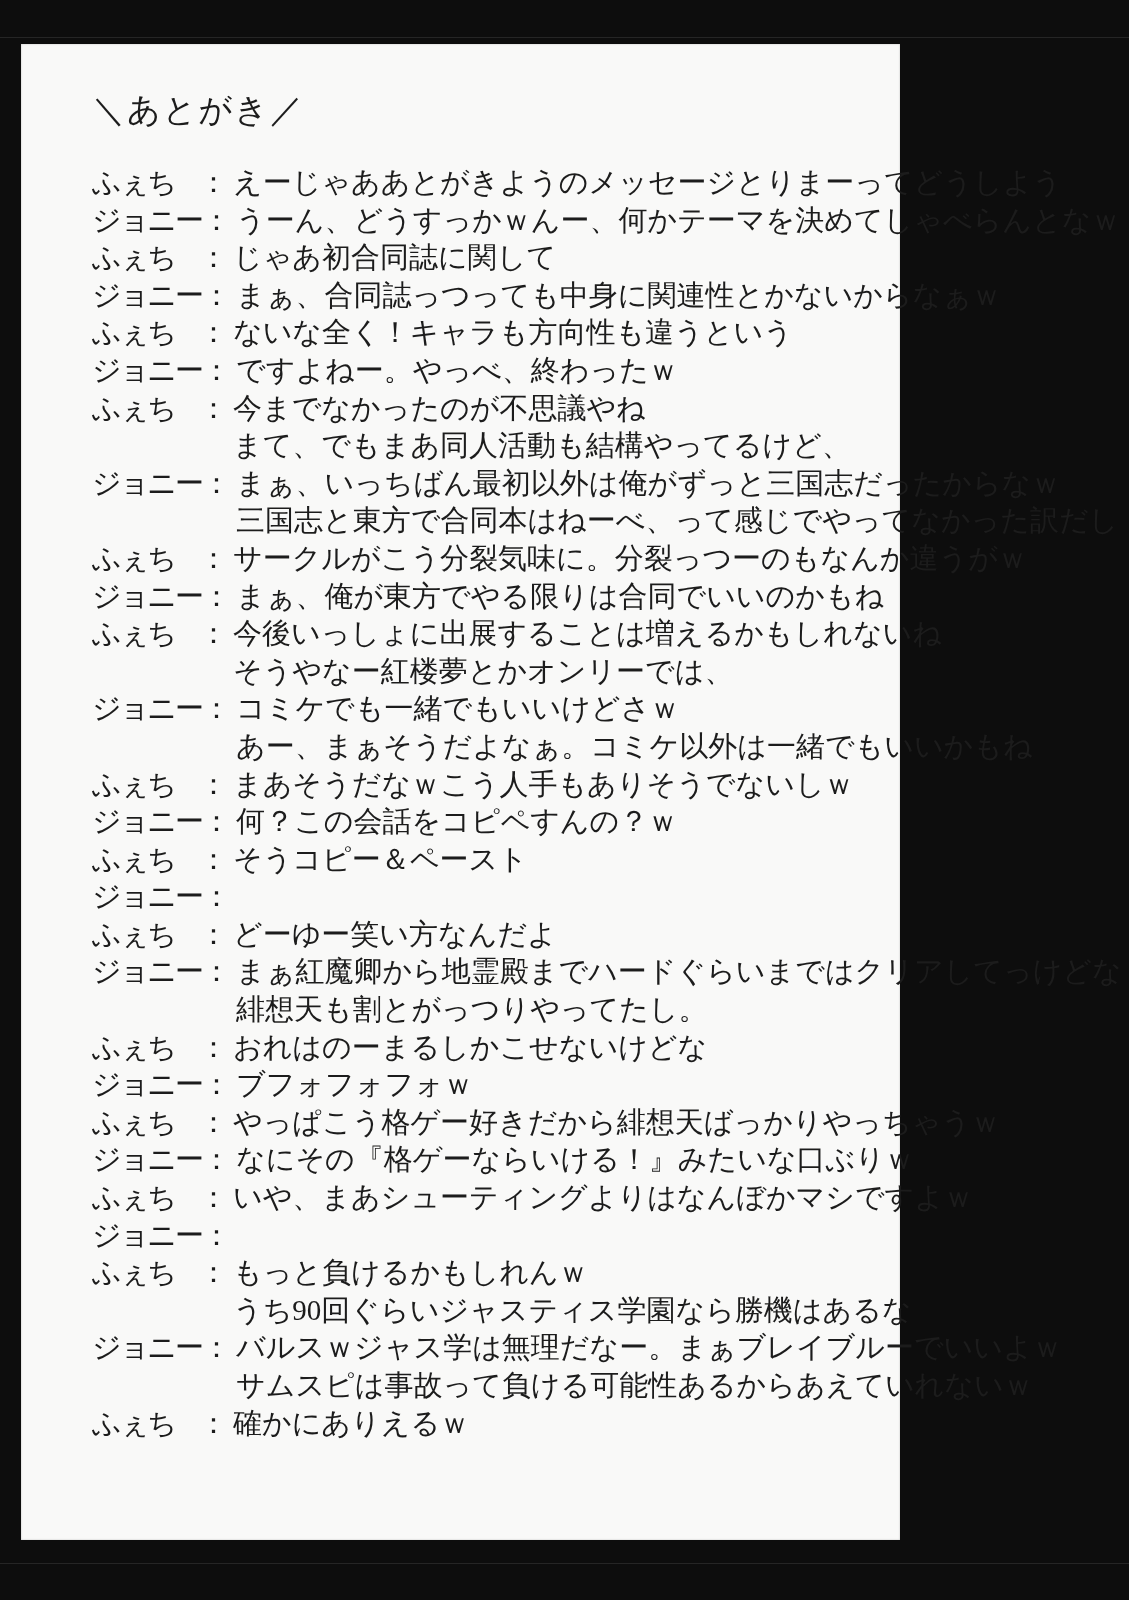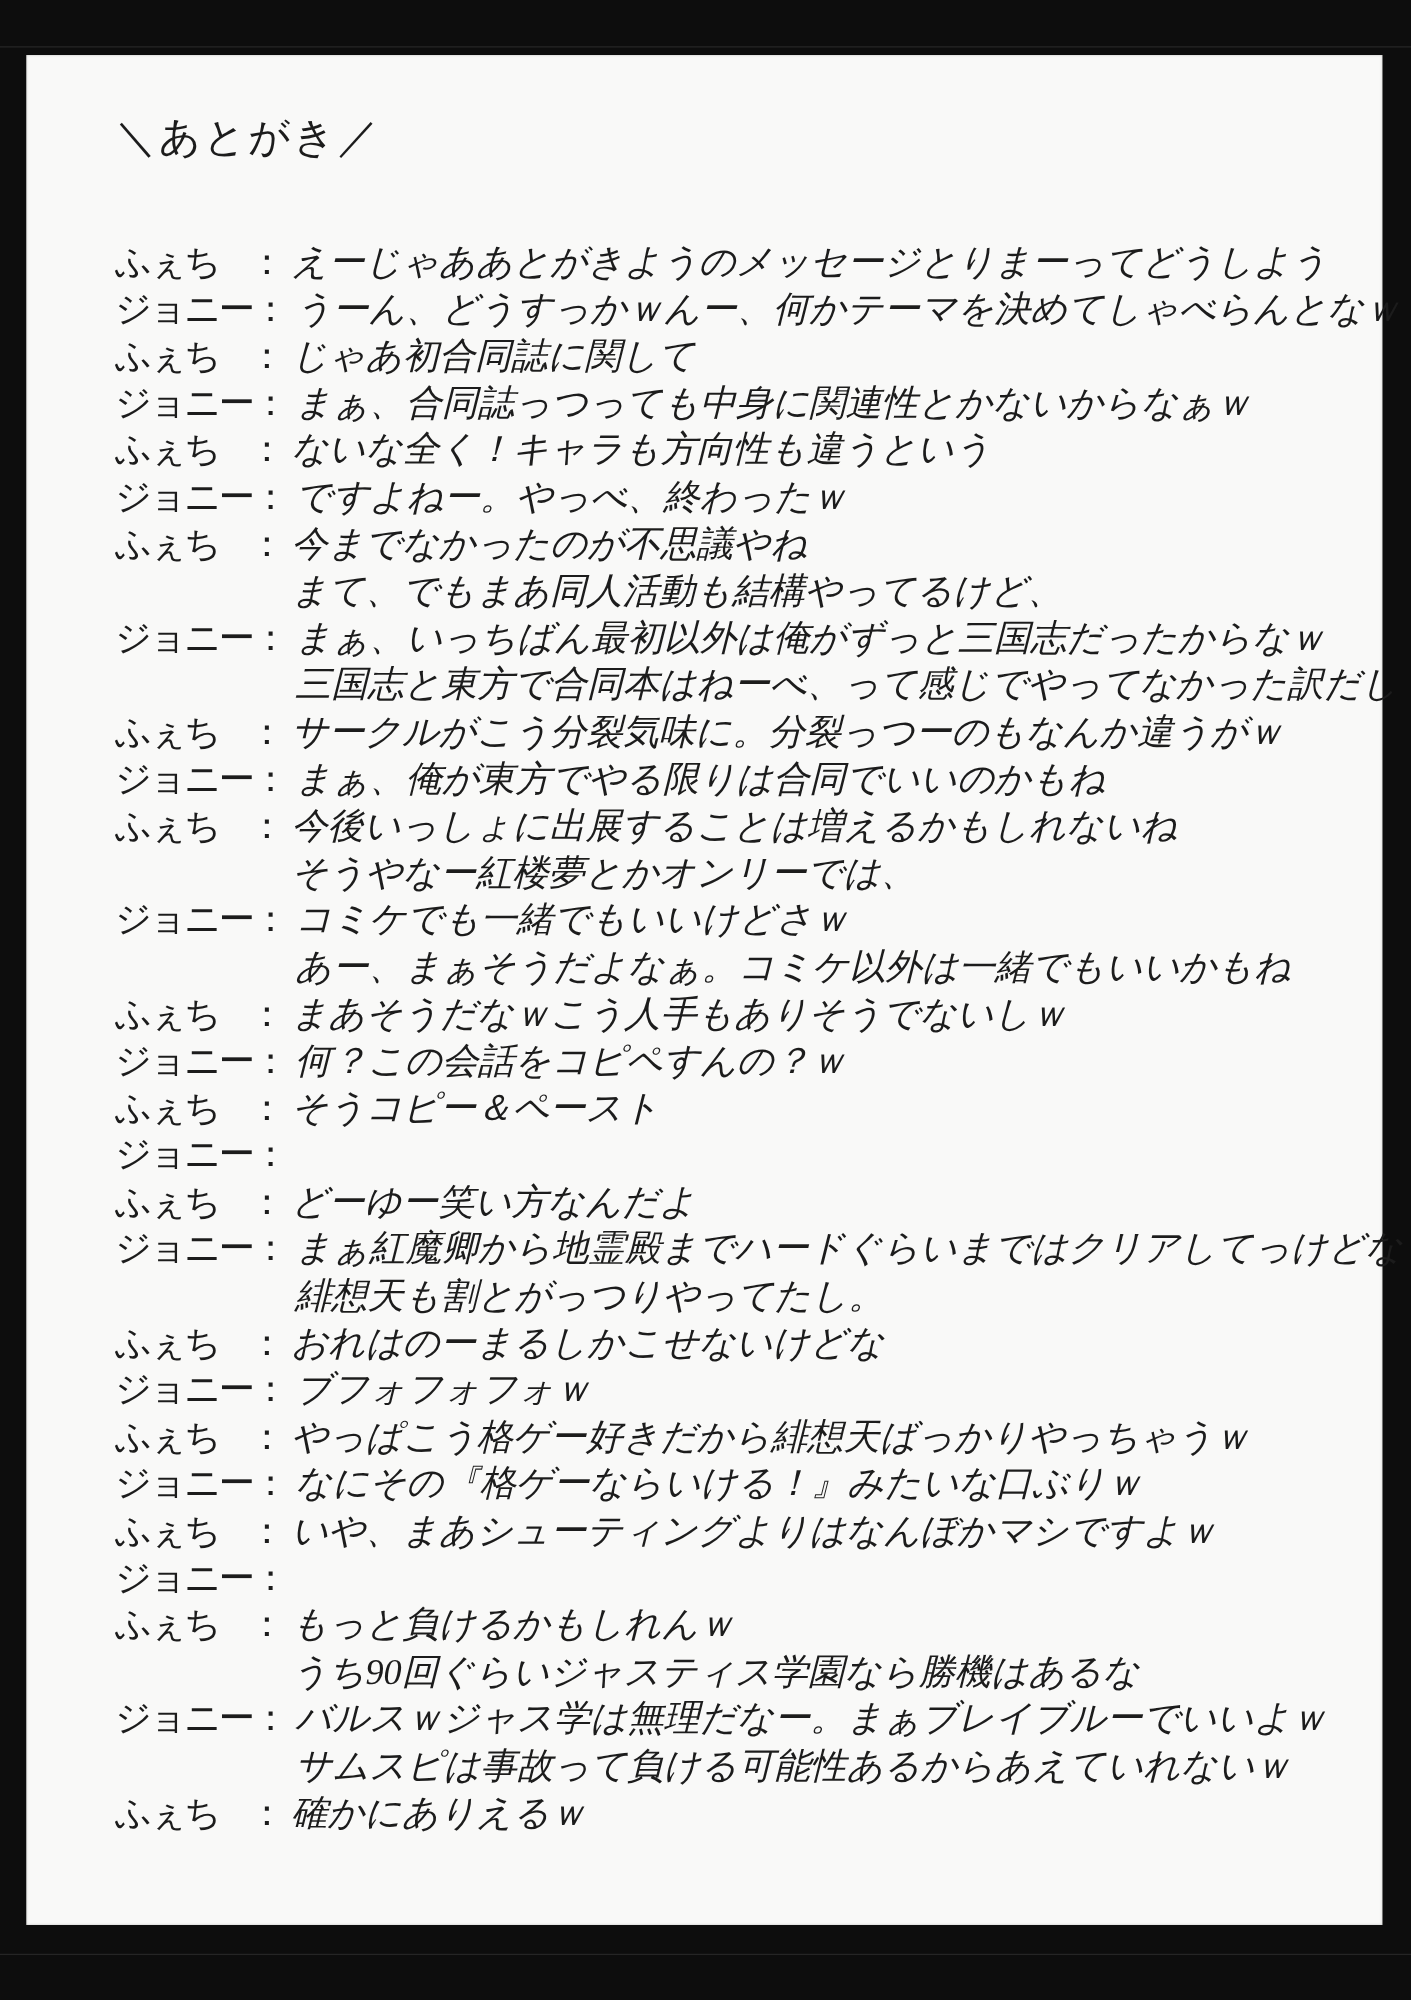--- a/index.html
+++ b/index.html
@@ -24,59 +24,57 @@
     height: 1px;
     background: rgba(255,255,255,0.10);
   }
   .scan::before { top: 37px; }
   .scan::after  { top: 1563px; }
 
   .paper {
     position: absolute;
     left: 21px;
     top: 44px;
-    width: 1085px;
+    width: 879px;
     height: 1496px;
     background: var(--paper, #f9f9f8);
     box-shadow: inset 0 0 2px rgba(0,0,0,0.25);
     color: var(--ink, #1c1c1c);
   }
   .title {
     position: absolute;
     left: 71px;
     top: 44px;
     font-size: 33px;
     letter-spacing: 2px;
     white-space: nowrap;
   }
   .dialogue {
     position: absolute;
     left: 71px;
     top: 120px;
     right: 10px;
-    margin-top: 28px;
   }
   .row {
     display: flex;
     align-items: flex-start;
     font-size: 29px;
     line-height: 37.6px;
     white-space: nowrap;
   }
   .speaker {
     flex: 0 0 107px;
     letter-spacing: -2px;
   }
   .colon {
     flex: 0 0 34px;
   }
   .msg {
     flex: 1 1 auto;
     min-width: 0;
-    font-style: italic;
   }
   .msg .line { white-space: nowrap; }
 </style>
 </head>
 <body>
 
 <div class="scan" style="--bg: #0d0d0d; --paper: #f9f9f8; --ink: #1c1c1c;">
   <div class="paper">
     <div class="title">＼あとがき／</div>
     <div class="dialogue">

